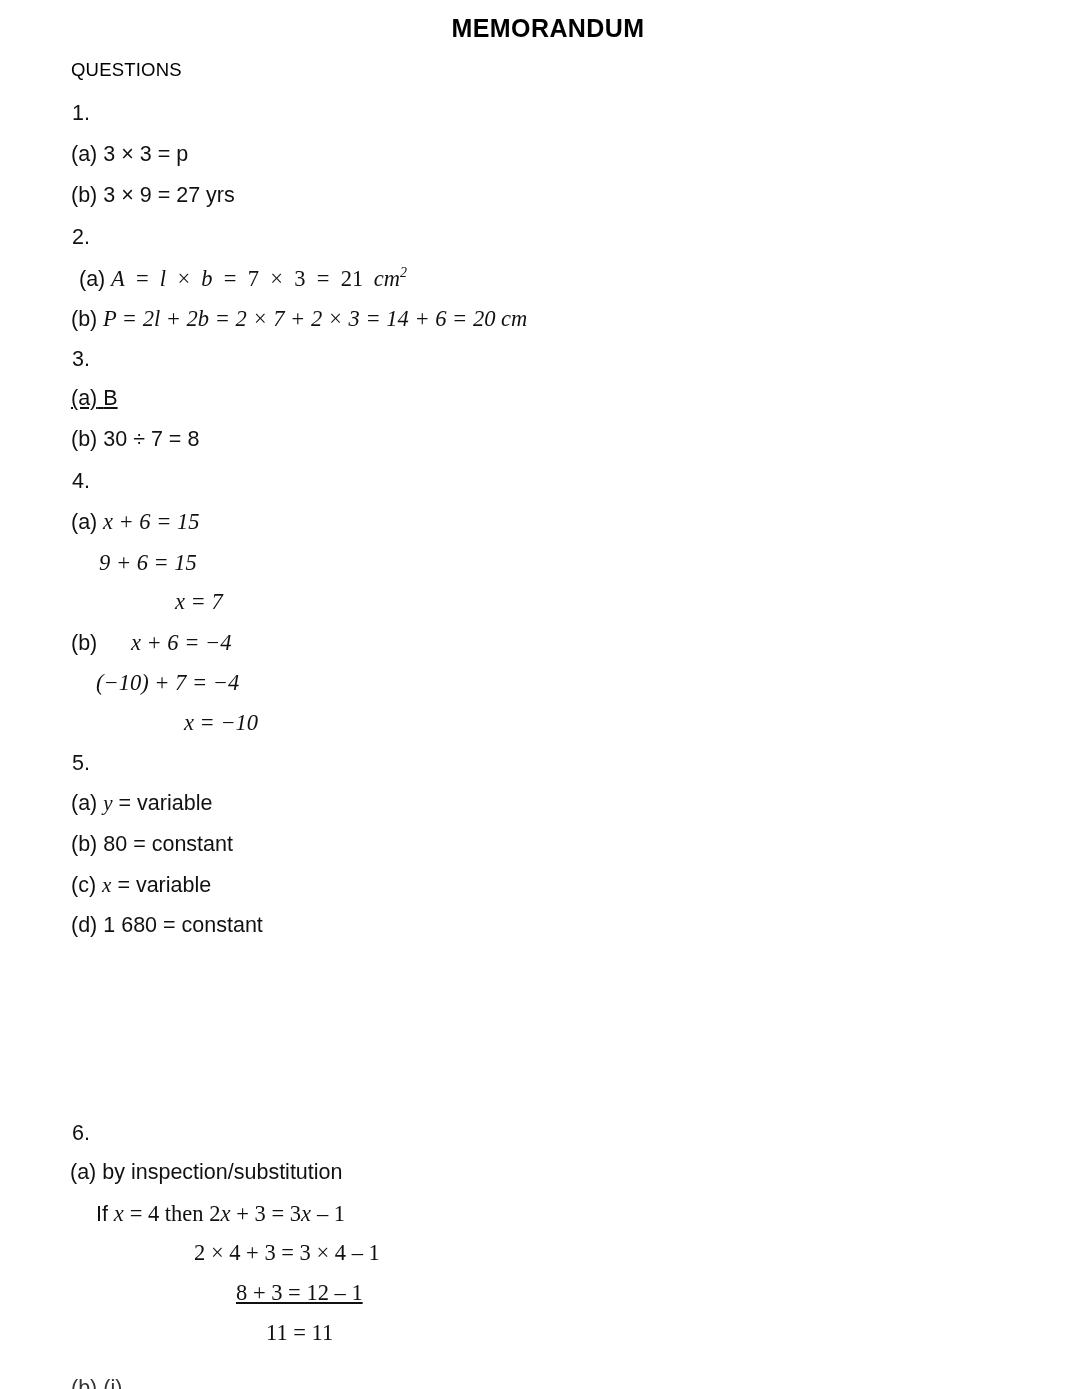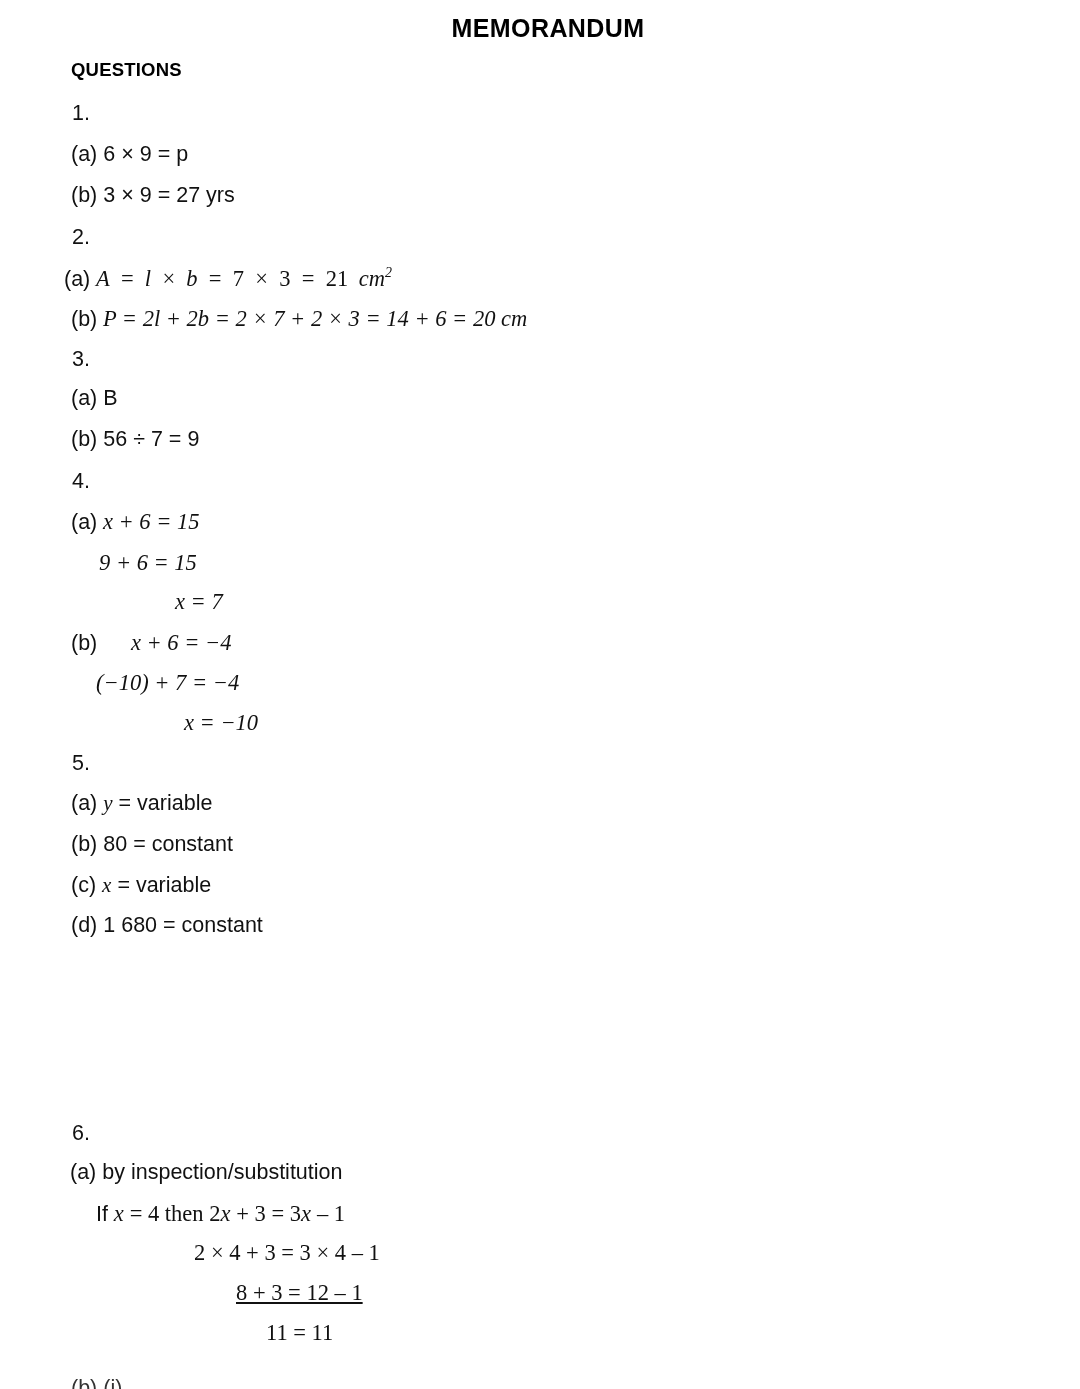--- a/index.html
+++ b/index.html
@@ -28,21 +28,21 @@
     color:#000000;
     padding-top:16px;
     line-height:1.0;
   }
 
   .section-heading {
     position:absolute;
     left:63px;
     top:59px;
     font-family:"Liberation Sans", sans-serif;
-    font-weight:bold;
+    font-weight:normal;
     font-size:18.5px;
     letter-spacing:0.2px;
     color:#000000;
   }
 
   .body-block { position:absolute; left:0; top:0; width:1080px; }
 
   .ln {
     position:absolute;
     white-space:nowrap;
@@ -84,31 +84,31 @@
   <div class="doc-title">MEMORANDUM</div>
 
   <div class="section-heading">QUESTIONS</div>
 
   <div class="body-block">
 
     <div class="ln num" style="left:64px; top:103px;">1.</div>
 
     <div class="ln sans" style="left:63px; top:144px;">
       <span class="tag">(a)</span>
-      <span>6 × 9 = p</span>
+      <span>3 × 3 = p</span>
     </div>
 
     <div class="ln sans" style="left:63px; top:185px;">
       <span class="tag">(b)</span>
       <span>3 × 9 = 27 yrs</span>
     </div>
 
     <div class="ln num" style="left:64px; top:227px;">2.</div>
 
-    <div class="ln math" style="left:56px; top:266px;">
+    <div class="ln math" style="left:71px; top:266px;">
       <span class="tag">(a)</span>
       <span class="mi">A</span>&nbsp;
       <span>=</span>&nbsp;
       <span class="mi">l</span>&nbsp;
       <span>×</span>&nbsp;
       <span class="mi">b</span>&nbsp;
       <span>=</span>&nbsp;
       <span>7</span>&nbsp;
       <span>×</span>&nbsp;
       <span>3</span>&nbsp;
@@ -117,28 +117,28 @@
       <span class="mi" style="margin-left:5px;">cm</span><span class="sup">2</span>
     </div>
 
     <div class="ln math" style="left:63px; top:308px;">
       <span class="tag">(b)</span>
       <span class="mi">P  =  2l  +  2b  =  2 × 7 + 2 × 3  =  14 + 6  =  20 cm</span>
     </div>
 
     <div class="ln num" style="left:64px; top:349px;">3.</div>
 
-    <div class="ln sans" style="left:63px; top:388px;">
+    <div class="ln sans" style="left:63px; top:388px;text-decoration:underline;">
       <span class="tag">(a)</span>
       <span>B</span>
     </div>
 
     <div class="ln sans" style="left:63px; top:429px;">
       <span class="tag">(b)</span>
-      <span>56 ÷ 7 = 9</span>
+      <span>30 ÷ 7 = 8</span>
     </div>
 
     <div class="ln num" style="left:64px; top:471px;">4.</div>
 
     <div class="ln math" style="left:63px; top:511px;">
       <span class="tag">(a)</span>
       <span class="mi">x  +  6  =  15</span>
     </div>
     <div class="ln math mi" style="left:91px; top:552px;">9   + 6  =  15</div>
     <div class="ln math mi" style="left:167px; top:591px;">x  =  7</div>

